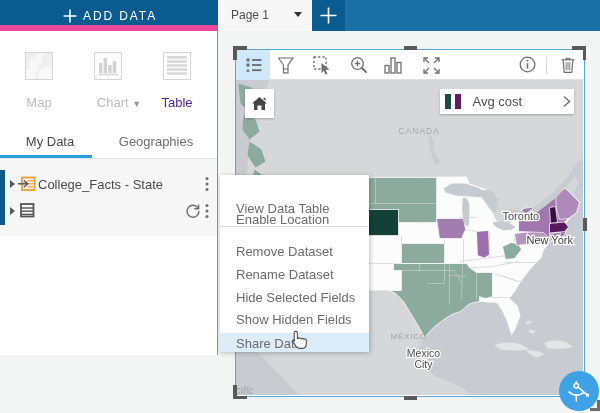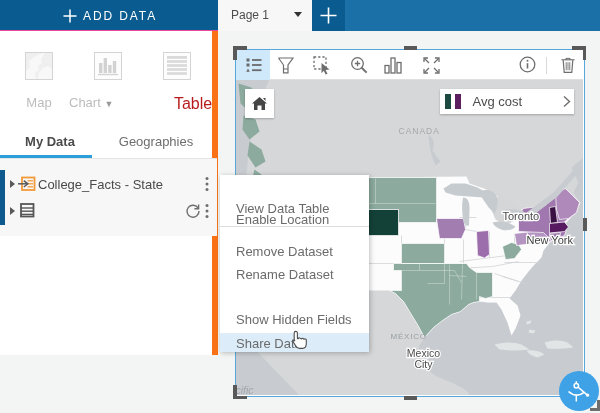--- a/index.html
+++ b/index.html
@@ -4,38 +4,38 @@
 <style>
   html,body{margin:0;padding:0;width:600px;height:413px;overflow:hidden;
     font-family:"Liberation Sans",sans-serif;}
   *{box-sizing:border-box;}
   .abs{position:absolute;}
   body{position:relative;background:#f3f4f4;}
 </style>
 </head>
 <body>
 
-<div class="abs" style="left:0;top:0;width:218px;height:31px;background:#0a5c90;color:#fff;border-bottom:1px solid #ec4899;">
+<div class="abs" style="left:0;top:0;width:218px;height:31px;background:#0a5c90;color:#fff;border-bottom:6px solid #ec4899;">
   <svg class="abs" style="left:63px;top:9px;" width="14" height="14">
       <path d="M7 0.5v13M0.5 7h13" stroke="#fff" stroke-width="1.5"></path>
     </svg>
   <div class="abs" style="left:83px;top:9px;font-size:12px;letter-spacing:1.9px;">ADD DATA</div>
 </div>
 <div class="abs" style="left:218px;top:0;width:94px;height:31px;background:#f7f7f7;">
   <div class="abs" style="left:13px;top:8px;font-size:12px;color:#4d4d4d;text-align:center;">Page 1</div>
   <div class="abs" style="left:76px;top:12px;width:0;height:0;border-left:4.5px solid transparent;border-right:4.5px solid transparent;border-top:5.5px solid #333;"></div>
 </div>
 <div class="abs" style="left:312px;top:0;width:33px;height:31px;background:#0a5c90;">
   <svg class="abs" style="left:0;top:0;" width="33" height="31">
       <path d="M16.5 7.5v16M8.5 15.5h16" stroke="#fff" stroke-width="1.6"></path>
     </svg>
 </div>
 <div class="abs" style="left:345px;top:0;width:255px;height:31px;background:#1c70a8;"></div>
 
-<div class="abs" style="left:0;top:31px;width:218px;height:324px;background:#ffffff;border-right:6px solid #f97316;">
+<div class="abs" style="left:0;top:31px;width:218px;height:324px;background:#ffffff;border-right:1px solid #f97316;">
 
   <div class="abs" style="left:25px;top:21px;width:28px;height:28px;border:1px solid #d4d4d4;background:#efefef;">
     <svg width="26" height="26">
         <path d="M16 0 L19 0 L15 6 L16 10 L12 13 L13 17 L9 20 L10 26 L0 26 L0 18 L4 14 L3 8 L8 4 Z" fill="#f8f8f8"></path>
         <path d="M17 15 L22 13 L26 16 L26 26 L12 26 L13 20 Z" fill="#f8f8f8"></path>
       </svg>
   </div>
   <div class="abs" style="left:94px;top:21px;width:28px;height:28px;border:1px solid #d4d4d4;background:#fdfdfd;">
     <svg width="26" height="26">
         <g fill="#d2d2d2">
@@ -53,24 +53,24 @@
           <rect x="3" y="3" width="20" height="2.8"></rect>
           <rect x="3" y="7.2" width="20" height="2.6"></rect>
           <rect x="3" y="11.2" width="20" height="2.6"></rect>
           <rect x="3" y="15.2" width="20" height="2.6"></rect>
           <rect x="3" y="19.2" width="20" height="2.6"></rect>
         </g>
       </svg>
   </div>
 
   <div class="abs" style="left:0px;top:64px;width:78px;text-align:center;font-size:13px;color:#bcbcbc;">Map</div>
-  <div class="abs" style="left:69px;top:64px;width:78px;text-align:left;font-size:13px;color:#bcbcbc;">Chart <span style="font-size:9px;color:#9a9a9a;">▼</span></div>
-  <div class="abs" style="left:154px;top:64px;width:78px;text-align:center;font-size:16px;color:#b91c1c;">Table</div>
-
-  <div class="abs" style="left:0;top:103px;width:100px;text-align:center;font-size:13px;color:#4a4a4a;font-weight:bold;">My Data</div>
+  <div class="abs" style="left:80px;top:64px;width:78px;text-align:center;font-size:13px;color:#bcbcbc;">Chart <span style="font-size:9px;color:#9a9a9a;">▼</span></div>
+  <div class="abs" style="left:138px;top:64px;width:78px;text-align:center;font-size:13px;color:#4c1d95;">Table</div>
+
+  <div class="abs" style="left:0;top:103px;width:100px;text-align:center;font-size:13px;color:#4a4a4a;">My Data</div>
   <div class="abs" style="left:110px;top:103px;width:92px;text-align:center;font-size:13px;color:#6e6e6e;">Geographies</div>
   <div class="abs" style="left:0;top:124px;width:92px;height:3px;background:#2b9fd8;"></div>
   <div class="abs" style="left:0;top:127px;width:217px;height:1px;background:#e4e4e4;"></div>
 
   <div class="abs" style="left:0;top:128px;width:217px;height:77px;background:#f7f7f8;"></div>
   <div class="abs" style="left:0;top:139px;width:5px;height:55px;background:#0e5a8e;"></div>
 
   <div class="abs" style="left:10px;top:149px;width:0;height:0;border-top:4px solid transparent;border-bottom:4px solid transparent;border-left:5px solid #595959;"></div>
   <svg class="abs" style="left:18px;top:145px;" width="18" height="15">
     <rect x="4" y="1.5" width="12.5" height="12.5" fill="none" stroke="#f29a38" stroke-width="1.8"></rect>
@@ -301,20 +301,21 @@
     <circle cx="28.6" cy="24.2" r="1.6" fill="#fff"></circle>
   </svg>
 </div>
 
 <div class="abs" style="left:220px;top:175px;width:149px;height:177px;background:#fff;box-shadow:1px 1px 5px rgba(0,0,0,.25);font-size:13px;color:#6b6b6b;">
   <div class="abs" style="left:16px;top:1px;height:18px;line-height:18px;margin-top:35px;">Enable Location</div>
   <div class="abs" style="left:16px;top:25px;height:18px;line-height:18px;">View Data Table</div>
   <div class="abs" style="left:0;top:51px;width:149px;height:1px;background:#dcdcdc;"></div>
   <div class="abs" style="left:16px;top:67.5px;height:18px;line-height:18px;">Remove Dataset</div>
   <div class="abs" style="left:16px;top:91px;height:18px;line-height:18px;">Rename Dataset</div>
+  <div class="abs" style="left:16px;top:113.5px;height:18px;line-height:18px;">Hide Selected Fields</div>
   <div class="abs" style="left:16px;top:136px;height:18px;line-height:18px;">Show Hidden Fields</div>
   <div class="abs" style="left:0;top:158px;width:149px;height:19px;background:#dcecf8;"></div>
   <div class="abs" style="left:16px;top:159.5px;height:18px;line-height:18px;">Share Data</div>
 </div>
 
 <svg class="abs" style="left:289px;top:330px;" width="20" height="22">
   <path d="M5.2 10.8 V3 a1.6 1.6 0 0 1 3.2 0 V8.6 l.8.1 c.1-1.1 2.4-1 2.5.1 l.8.1 c.2-.9 2.1-.7 2.2.3 l.7.1 c.3-.7 1.9-.4 1.9.6 V13.6 c0 2.8-1.4 4.8-3.8 4.8 H10.4 c-1.7 0-2.9-1.1-3.8-2.7 L4 11.6 c-.7-1.1.8-2.2 1.8-1.3 Z" fill="#fff" stroke="#4d4d4d" stroke-width="1.1" stroke-linejoin="round"></path>
 </svg>
 
 </body></html>

